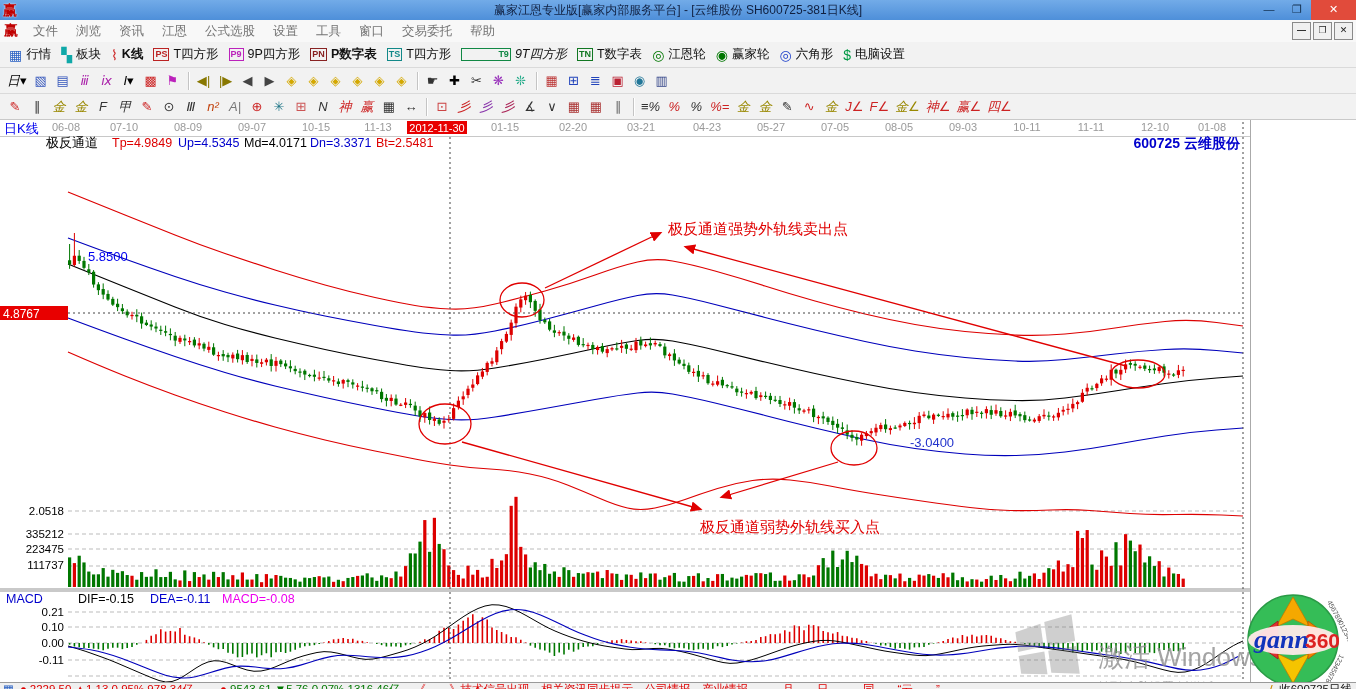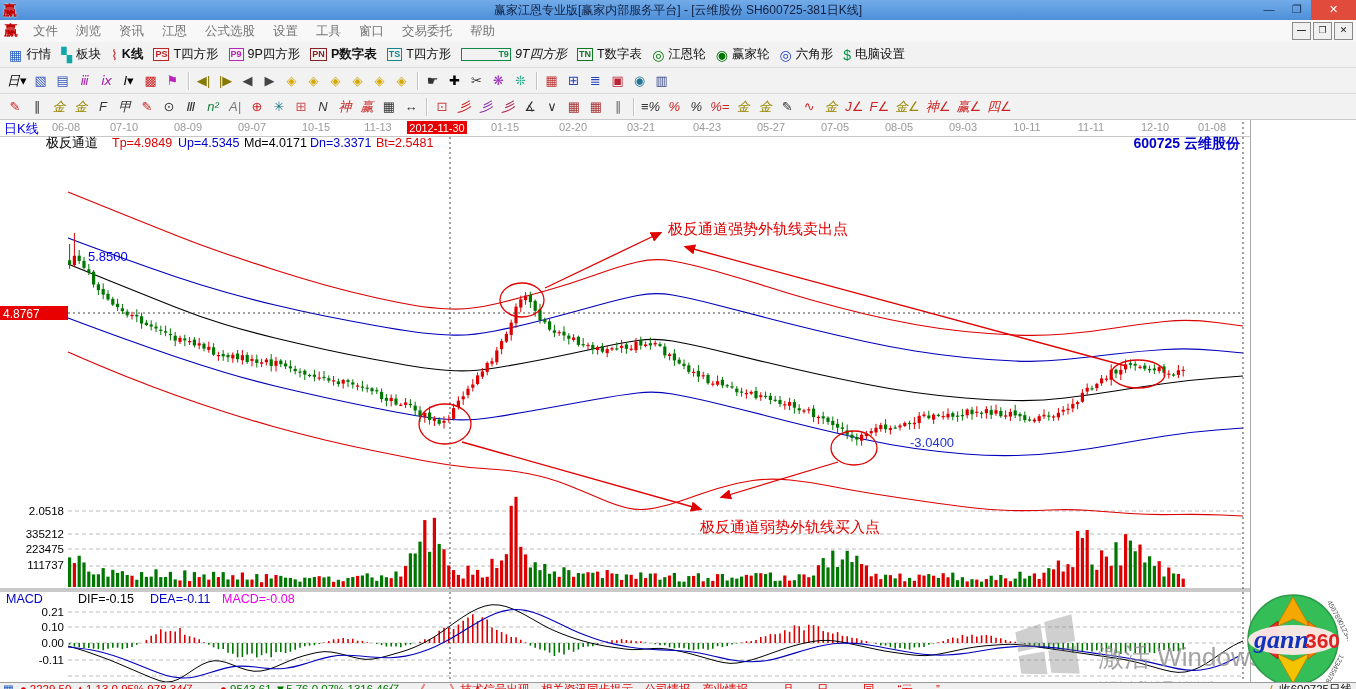--- a/index.html
+++ b/index.html
@@ -1197,21 +1197,21 @@
 <div class="tb" id="tb3">
     <span class="ticon"><i style="color: rgb(204, 34, 34);">✎</i></span>
     <span class="ticon"><i style="color: rgb(51, 51, 51);">∥</i></span>
     <span class="ticon"><i style="color: rgb(153, 136, 0);">金</i></span>
     <span class="ticon"><i style="color: rgb(153, 136, 0);">金</i></span>
     <span class="ticon"><i style="color: rgb(51, 51, 51);">F</i></span>
     <span class="ticon"><i style="color: rgb(51, 51, 51);">甲</i></span>
     <span class="ticon"><i style="color: rgb(204, 34, 34);">✎</i></span>
     <span class="ticon"><i style="color: rgb(51, 51, 51);">⊙</i></span>
     <span class="ticon"><i style="color: rgb(51, 51, 51);">Ⅲ</i></span>
-    <span class="ticon"><i style="color: #15803d;">n²</i></span>
+    <span class="ticon"><i style="color: #c2410c;">n²</i></span>
     <span class="ticon"><i style="color: rgb(119, 119, 119);">A|</i></span>
     <span class="ticon"><i style="color: rgb(204, 34, 34);">⊕</i></span>
     <span class="ticon"><i style="color: rgb(34, 119, 136);">✳</i></span>
     <span class="ticon"><i style="color: rgb(204, 85, 85);">⊞</i></span>
     <span class="ticon"><i style="color: rgb(51, 51, 51);">Ν</i></span>
     <span class="ticon"><i style="color: rgb(204, 34, 34);">神</i></span>
     <span class="ticon"><i style="color: rgb(204, 34, 34);">赢</i></span>
     <span class="ticon"><i style="color: rgb(51, 51, 51);">▦</i></span>
     <span class="ticon"><i style="color: rgb(51, 51, 51);">↔</i></span>
     <span class="tsep"></span>

